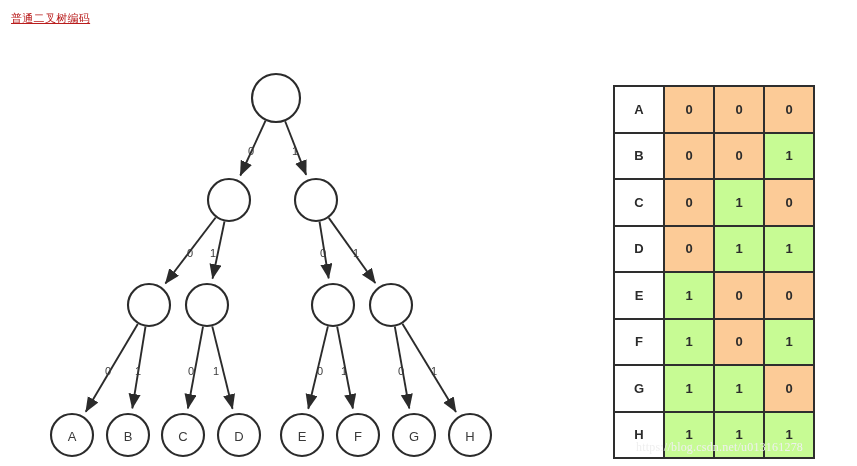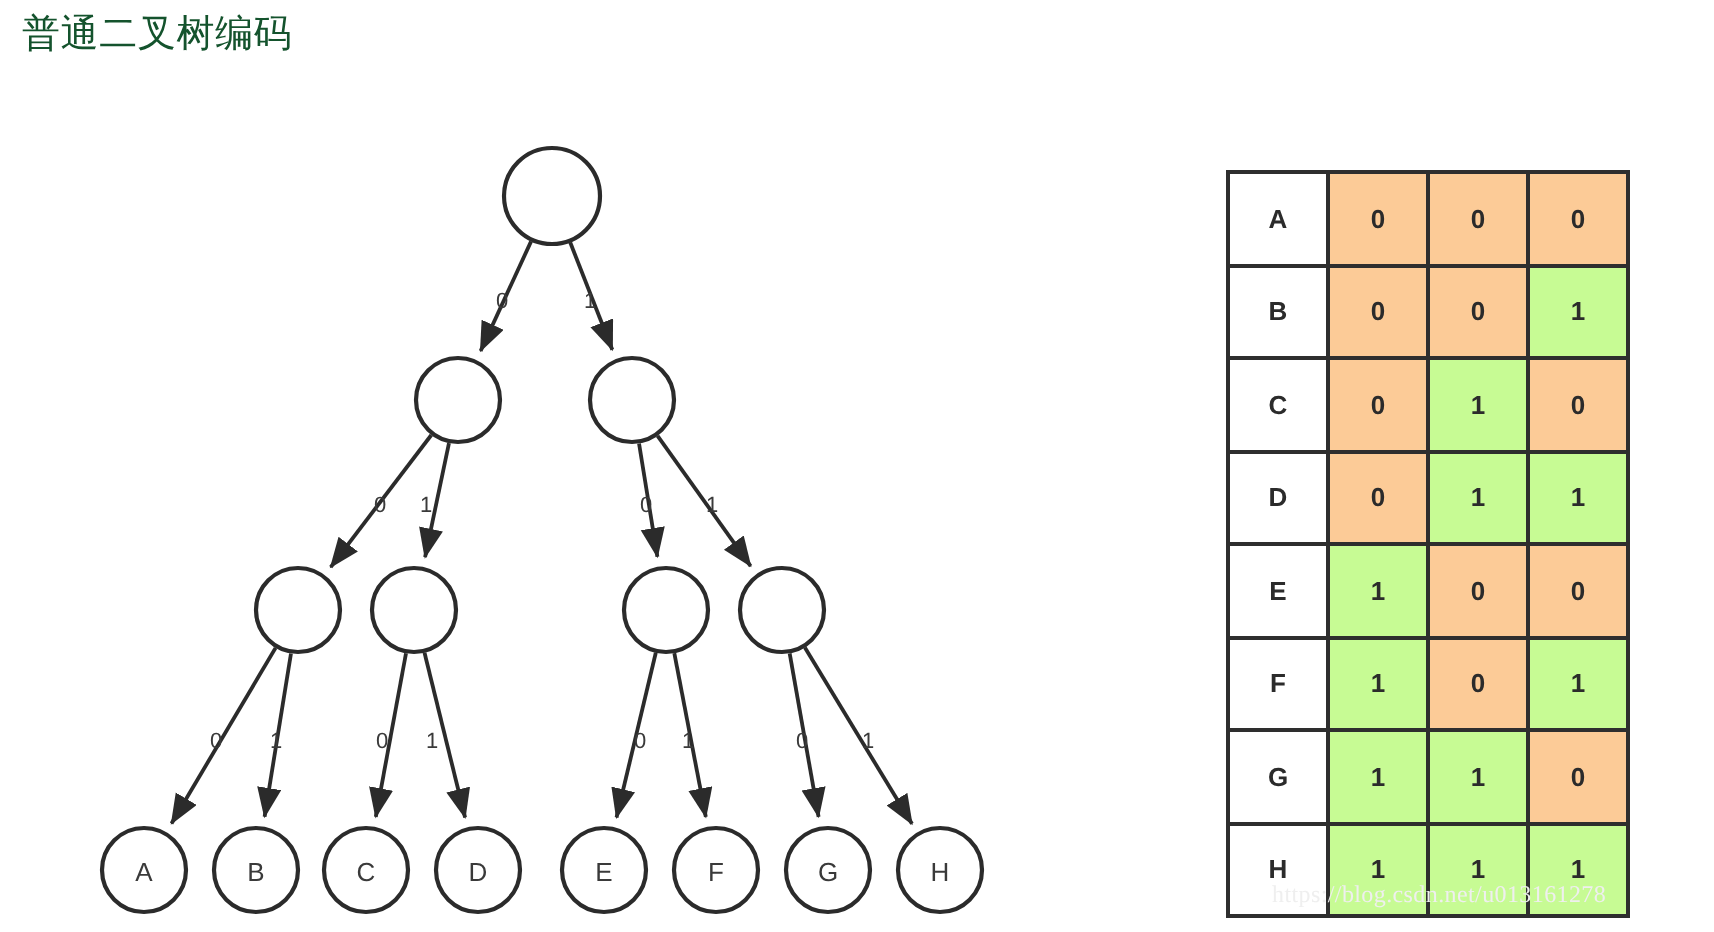--- a/index.html
+++ b/index.html
@@ -12,25 +12,26 @@
     height: 466px;
     position: relative;
     overflow: hidden;
     font-family: "Liberation Sans", sans-serif;
     color: #2b2b2b;
   }
   #page-title {
     position: absolute;
     left: 11px;
     top: 9px;
-    font-size: 19px;
+    font-size: 11px;
     line-height: 18px;
-    color: #14532d;
+    color: #b91c1c;
     letter-spacing: 0.3px;
     white-space: nowrap;
+    text-decoration: underline;
   }
   #tree-diagram {
     position: absolute;
     left: 0;
     top: 30px;
     width: 560px;
     height: 436px;
   }
   #tree-svg {
     display: block;

